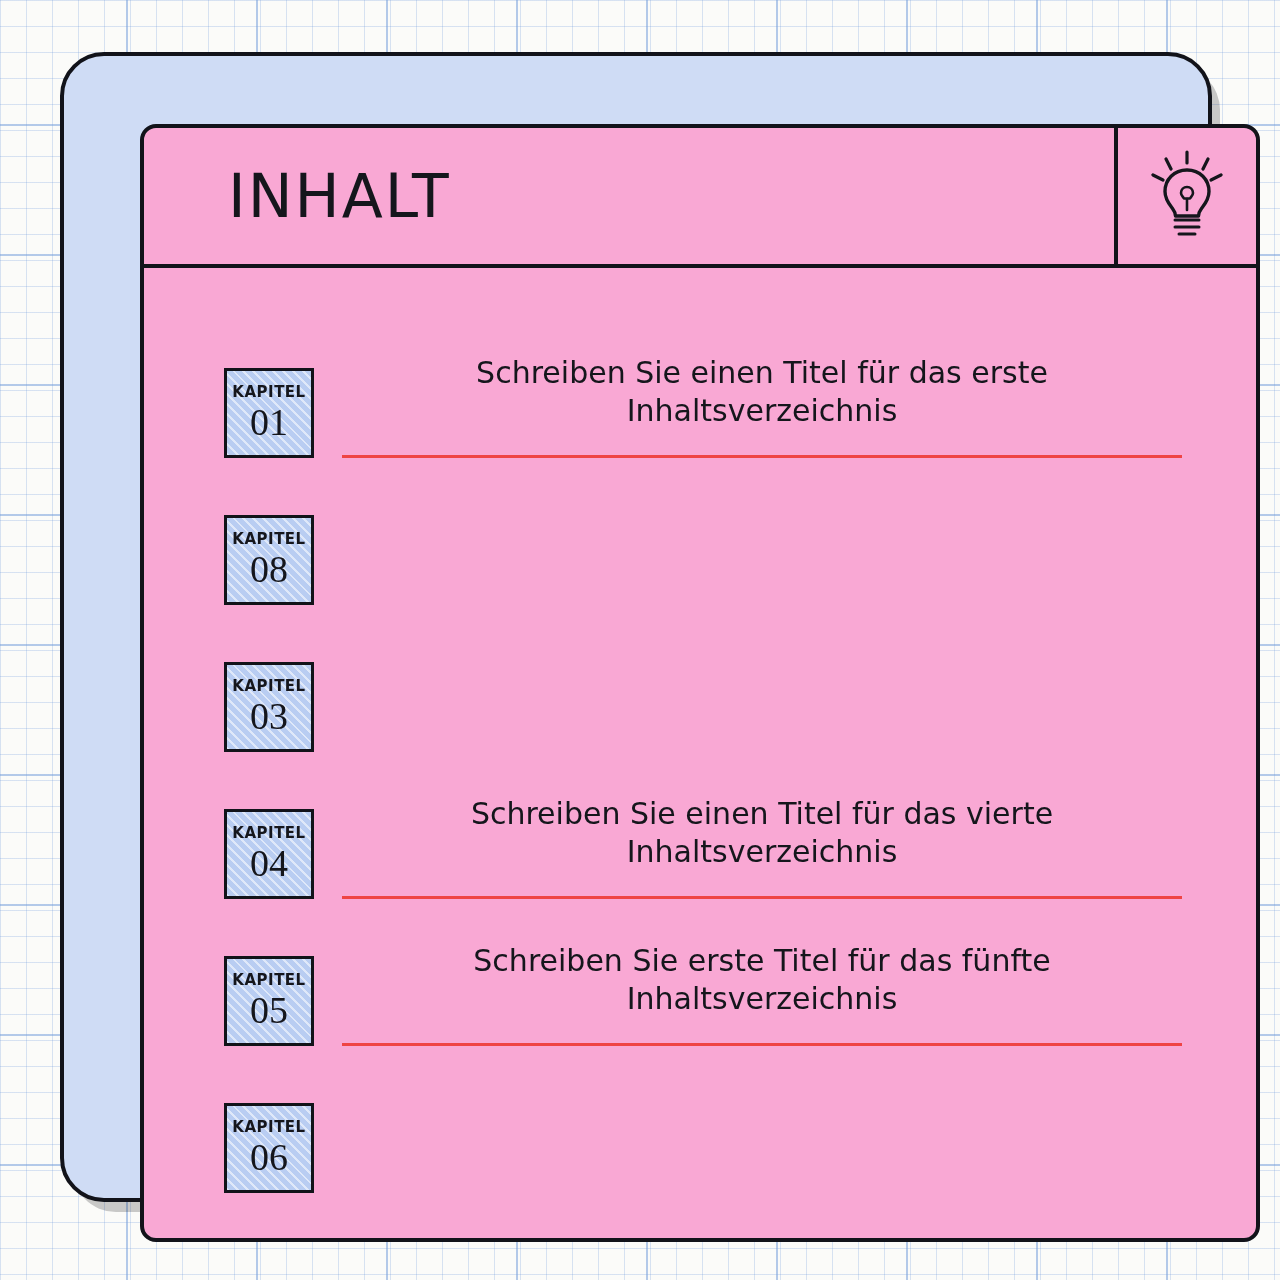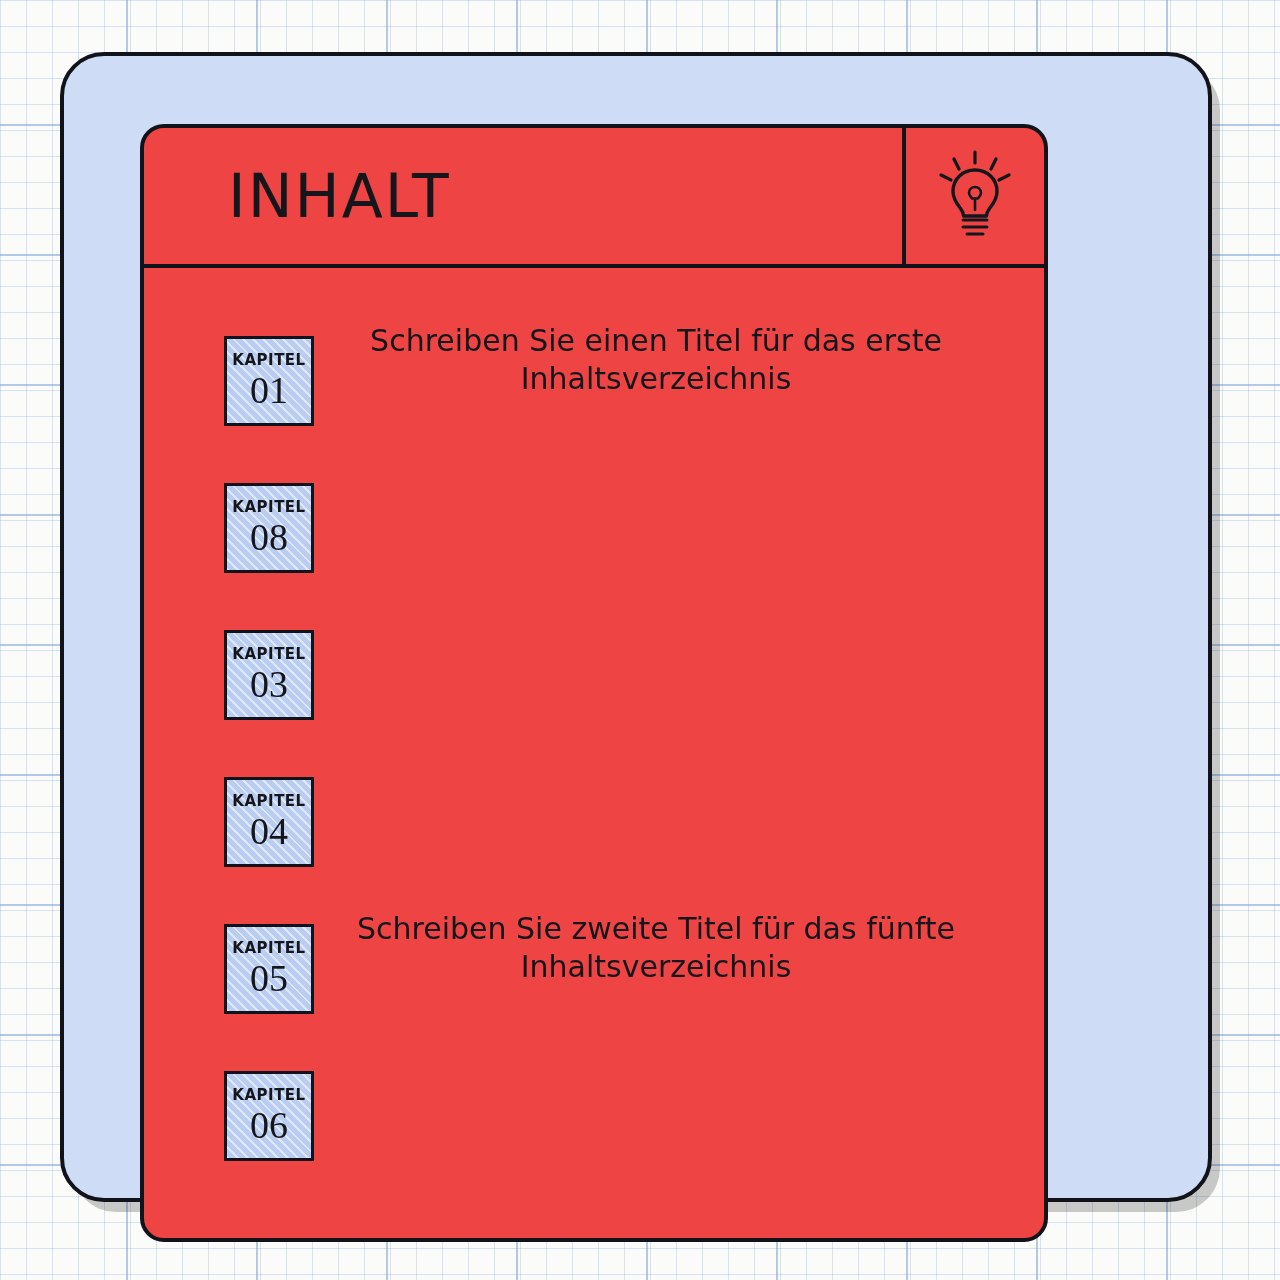--- a/index.html
+++ b/index.html
@@ -52,25 +52,25 @@
     height: 1150px;
     border: 4px solid #12131a;
     border-radius: 44px;
     background: #cfdcf5;
     box-sizing: border-box;
   }
   .card-inner {
     position: absolute;
     left: 76px;
     top: 68px;
-    width: 908px;
+    width: 1120px;
     height: 1118px;
     border: 4px solid #12131a;
-    border-radius: 24px;
-    background: #ef4444;
+    border-radius: 16px;
+    background: #f9a8d4;
     box-sizing: border-box;
     overflow: hidden;
   }
 
   
   .header {
     position: absolute;
     left: 0;
     top: 0;
     width: 100%;
@@ -115,20 +115,21 @@
     box-sizing: border-box;
   }
   .toc-row {
     display: flex;
     align-items: center;
     height: 98px;
     margin-bottom: 49px;
     padding-left: 80px;
     padding-right: 74px;
     box-sizing: border-box;
+    margin-top: 32px;
   }
   .chapter-badge {
     width: 90px;
     height: 90px;
     border: 3px solid #12131a;
     box-sizing: border-box;
     background-color: #b9cdf2;
     background-image: repeating-linear-gradient(
         45deg,
         rgba(255,255,255,0.55) 0px,
@@ -238,29 +239,32 @@
           <div class="chapter-label">KAPITEL</div>
           <div class="chapter-num">03</div>
         </div>
       </div>
 
       <div class="toc-row">
         <div class="chapter-badge">
           <div class="chapter-label">KAPITEL</div>
           <div class="chapter-num">04</div>
         </div>
+        <div class="toc-text-wrap">
+          <div class="toc-text">Schreiben Sie einen Titel für das vierte Inhaltsverzeichnis</div>
+        </div>
       </div>
 
       <div class="toc-row">
         <div class="chapter-badge">
           <div class="chapter-label">KAPITEL</div>
           <div class="chapter-num">05</div>
         </div>
         <div class="toc-text-wrap">
-          <div class="toc-text">Schreiben Sie zweite Titel für das fünfte Inhaltsverzeichnis</div>
+          <div class="toc-text">Schreiben Sie erste Titel für das fünfte Inhaltsverzeichnis</div>
         </div>
       </div>
 
       <div class="toc-row">
         <div class="chapter-badge">
           <div class="chapter-label">KAPITEL</div>
           <div class="chapter-num">06</div>
         </div>
       </div>
 

